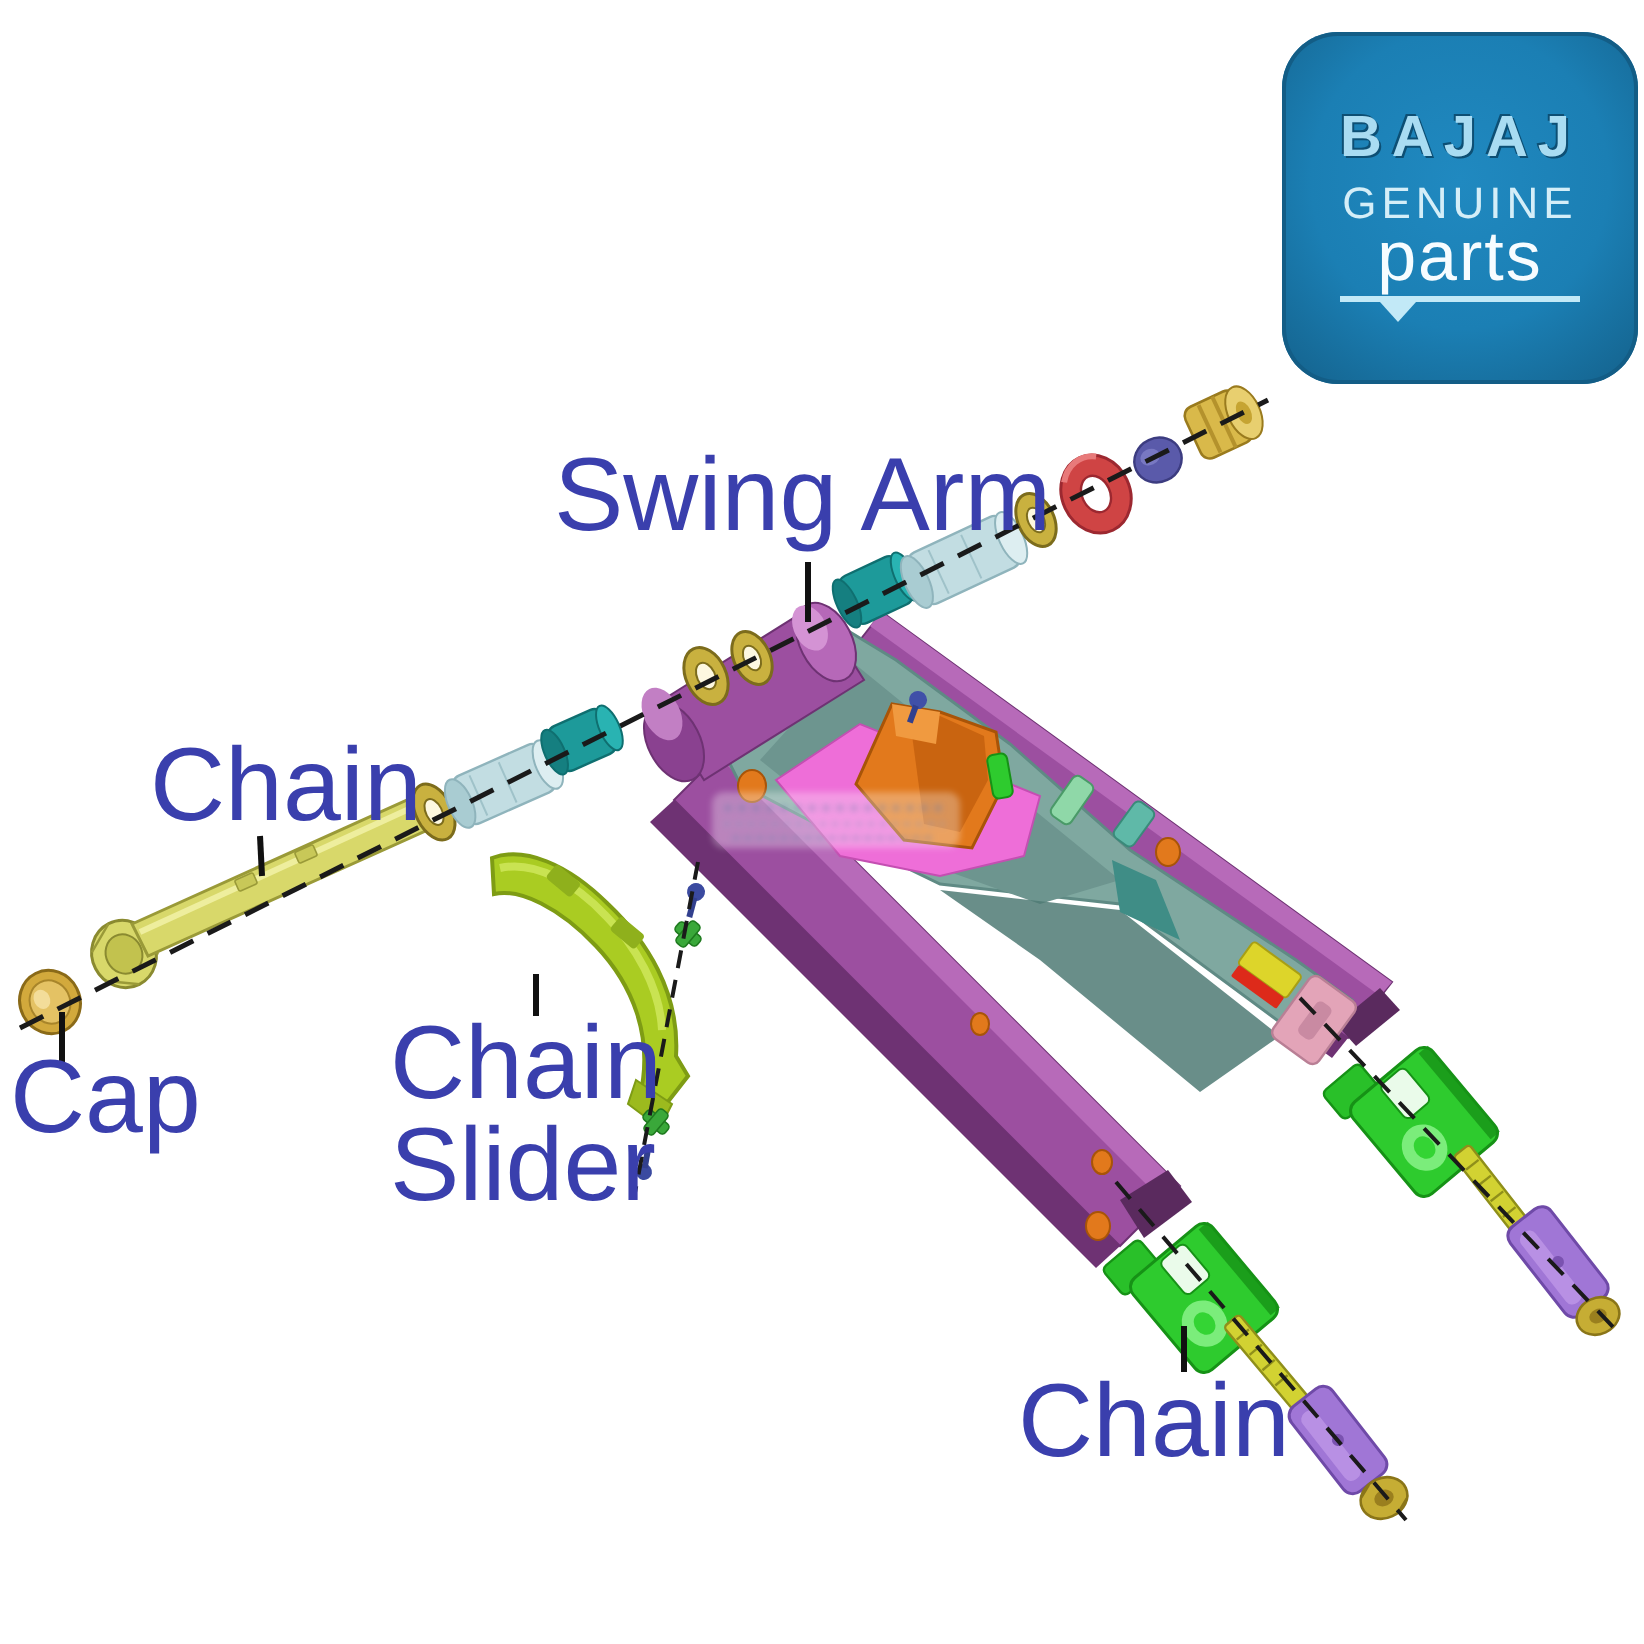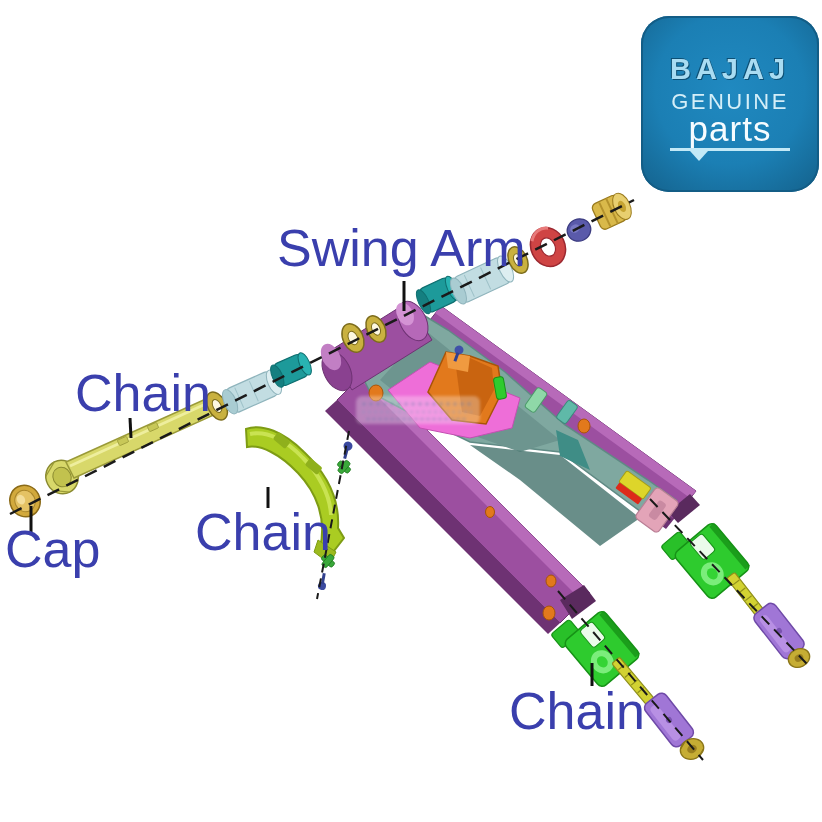--- a/index.html
+++ b/index.html
@@ -309,20 +309,21 @@
 </svg>
 
 <div class="lbl" style="left:277px;top:226px;">Swing Arm</div>
 
 <div class="lbl" style="left:75px;top:371px;">Chain</div>
 
 <div class="lbl" style="left:5px;top:527px;">Cap</div>
 
 <div class="lbl lbl2" style="left:195px;top:507px;">
   <div>Chain</div>
+  <div>Slider</div>
 </div>
 
 <div class="lbl lbl3" style="left:509px;top:683px;">
   <div>Chain</div>
 </div>
 
 <div class="logo">
   <div class="logo-brand">BAJAJ</div>
   <div class="logo-genuine">GENUINE</div>
   <div class="logo-parts">parts</div>

